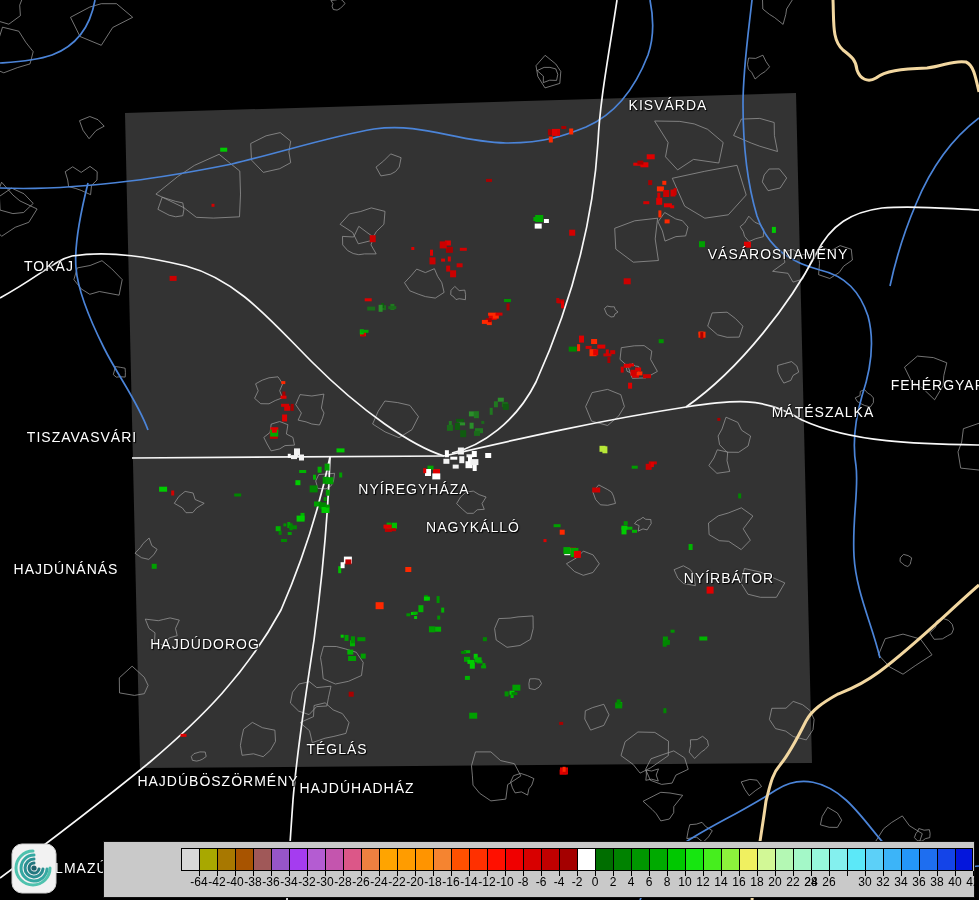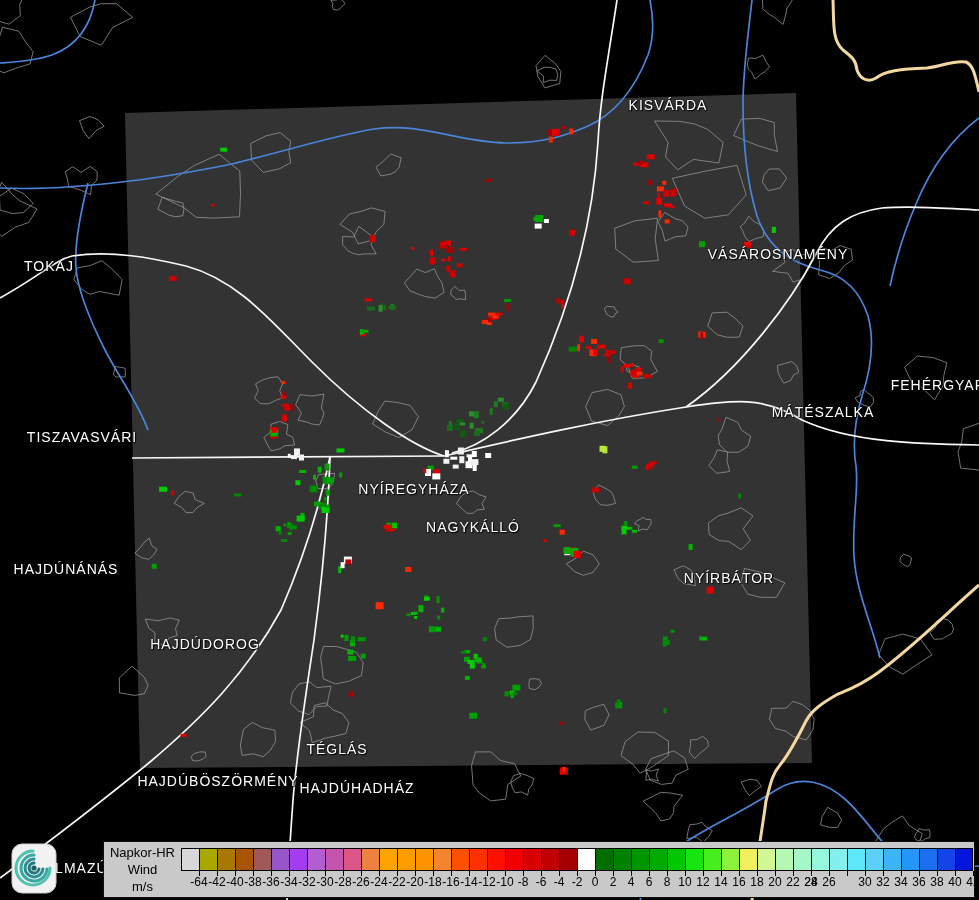--- a/index.html
+++ b/index.html
@@ -408,25 +408,20 @@
       <div class="city" style="left: 66px; top: 569px;">HAJDÚNÁNÁS</div>
       <div class="city" style="left: 729px; top: 578px;">NYÍRBÁTOR</div>
       <div class="city" style="left: 205px; top: 635px; margin-top: 9px;">HAJDÚDOROG</div>
       <div class="city" style="left: 337px; top: 749px;">TÉGLÁS</div>
       <div class="city" style="left: 218px; top: 781px;">HAJDÚBÖSZÖRMÉNY</div>
       <div class="city" style="left: 357px; top: 788px;">HAJDÚHADHÁZ</div>
       <div class="city" style="left: 102px; top: 868px;">BALMAZÚJVÁROS</div>
     </div>
 
   <div class="legend">
-    <div class="legend-meta">
-      <div>Napkor-HR</div>
-      <div>Wind</div>
-      <div>m/s</div>
-    </div>
     <div class="cells" id="legend-cells">
         <div class="cell" style="background: rgb(216, 216, 216);"></div>
         <div class="cell" style="background: rgb(168, 168, 0);"></div>
         <div class="cell" style="background: rgb(168, 120, 0);"></div>
         <div class="cell" style="background: rgb(168, 84, 0);"></div>
         <div class="cell" style="background: rgb(160, 88, 88);"></div>
         <div class="cell" style="background: rgb(150, 85, 200);"></div>
         <div class="cell" style="background: rgb(165, 60, 240);"></div>
         <div class="cell" style="background: rgb(180, 92, 210);"></div>
         <div class="cell" style="background: rgb(196, 85, 174);"></div>

